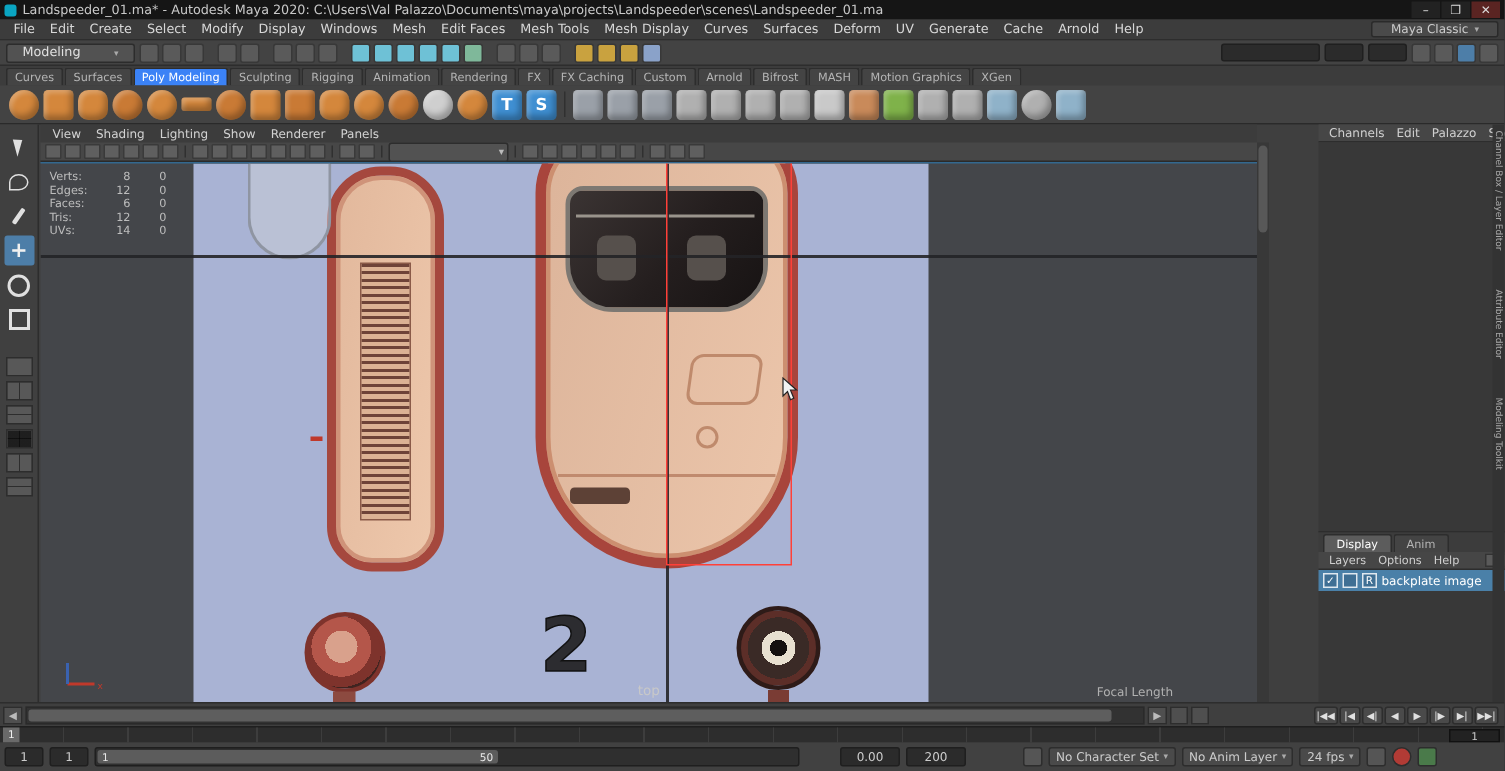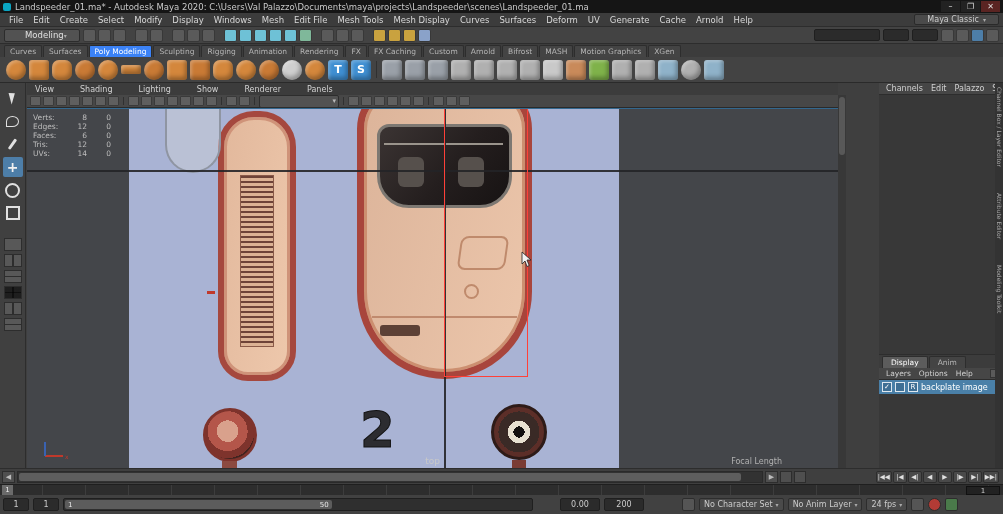--- a/index.html
+++ b/index.html
@@ -12,21 +12,21 @@
 .win-btns{display:flex;gap:1px;}
 .win-btn{width:19px;height:11px;display:flex;align-items:center;justify-content:center;font-size:8px;color:#ddd;background:#222;}
 .win-btn.close{background:#5a2422;}
 
 .menubar{position:absolute;left:0;top:13px;width:100%;height:14px;background:#3c3c3c;border-bottom:1px solid #2d2d2d;display:flex;align-items:center;padding:0 4px;}
 .menu-items{display:flex;align-items:center;height:100%;}
 .menu-item{padding:0 5px;font-size:8.5px;color:#d8d8d8;white-space:nowrap;}
 .workspace-dd{margin-left:auto;display:flex;align-items:center;gap:4px;background:#4a4a4a;border:1px solid #2a2a2a;border-radius:2px;height:11px;padding:0 12px;font-size:8px;color:#ccc;}
 
 .statusline{position:absolute;left:0;top:27px;width:100%;height:17px;background:#434343;border-bottom:1px solid #2d2d2d;display:flex;align-items:center;gap:3px;padding:0 4px;}
-.mode-dd{width:76px;height:13px;background:#525252;border:1px solid #2c2c2c;border-radius:2px;display:flex;align-items:center;justify-content:space-between;padding:0 20px;font-size:8.5px;color:#e0e0e0;flex:0 0 auto;}
+.mode-dd{width:86px;height:13px;background:#525252;border:1px solid #2c2c2c;border-radius:2px;display:flex;align-items:center;justify-content:space-between;padding:0 10px;font-size:8.5px;color:#e0e0e0;flex:0 0 auto;}
 .sl-icons{display:flex;align-items:center;gap:2px;}
 .sl-icon{width:13px;height:13px;background:#5a5a5a;border:1px solid #383838;border-radius:2px;}
 .sep{width:1px;height:70%;background:#303030;margin:0 2px;align-self:center;}
 .sl-field{width:66px;height:12px;background:#2b2b2b;border:1px solid #1f1f1f;border-radius:2px;margin-left:auto;}
 .sl-field.small{width:26px;margin-left:0;}
 
 .shelf-tabs{position:absolute;left:0;top:44px;width:100%;height:13px;background:#3c3c3c;display:flex;align-items:flex-end;gap:1px;padding:0 4px;}
 .shelf-tab{padding:1px 5px;font-size:7.5px;color:#b5b5b5;background:#444;border:1px solid #2d2d2d;border-bottom:none;border-radius:2px 2px 0 0;white-space:nowrap;}
 .shelf-tab.active{background:#3b82f6;color:#fff;}
 .shelf-icons{position:absolute;left:0;top:57px;width:100%;height:26px;background:#434343;border-bottom:1px solid #2a2a2a;display:flex;align-items:center;gap:3px;padding:0 6px;}
@@ -45,21 +45,21 @@
 .tool-move::before{content:"+";color:#f0f0f0;font-size:14px;font-weight:bold;line-height:1;}
 .tool-rotate::before{content:"";width:11px;height:11px;border:2px solid #e0e0e0;border-radius:50%;}
 .tool-scale::before{content:"";width:10px;height:10px;border:2px solid #e0e0e0;}
 .layouts{margin-top:12px;display:flex;flex-direction:column;gap:3px;align-items:center;}
 .layout-btn{width:18px;height:13px;background:#585858;border:1px solid #2d2d2d;}
 .layout-btn.v2{background:linear-gradient(90deg,#585858 46%,#2d2d2d 46% 54%,#585858 54%);}
 .layout-btn.h2{background:linear-gradient(180deg,#585858 46%,#2d2d2d 46% 54%,#585858 54%);}
 .layout-btn.q4{background:linear-gradient(90deg,#585858 46%,#2d2d2d 46% 54%,#585858 54%),linear-gradient(180deg,#585858 46%,#2d2d2d 46% 54%,#585858 54%);background-blend-mode:multiply;}
 
 .vp{position:absolute;left:27px;top:83px;width:811px;height:385px;}
-.vp-menus{height:12px;background:#3c3c3c;display:flex;align-items:center;gap:18px;padding:0 4px;}
+.vp-menus{height:12px;background:#3c3c3c;display:flex;align-items:center;gap:2px;padding:0 4px;}
 .vp-menu-item{font-size:8px;color:#d2d2d2;padding:0 4px;white-space:nowrap;}
 .vp-iconbar{height:13px;background:#474747;border-bottom:1px solid #2a2a2a;display:flex;align-items:center;gap:2px;padding:0 3px;}
 .vp-icon{width:11px;height:10px;background:#5f5f5f;border:1px solid #3a3a3a;border-radius:1px;flex:0 0 auto;}
 .vp-icon.dd{width:80px;background:#525252;display:flex;align-items:center;justify-content:flex-end;padding:0 2px;color:#bbb;font-size:7px;}
 .vp-canvas{position:relative;width:100%;height:360px;background:#44464a;overflow:hidden;border-top:1px solid #33688f;}
 .image-plane{position:absolute;left:102px;top:0;width:490px;height:360px;background:#a9b3d4;}
 .axis-h{position:absolute;left:0;top:61px;width:100%;height:2px;background:#232327;opacity:.9;}
 .axis-v{position:absolute;left:417px;top:0;width:2px;height:100%;background:#232327;opacity:.9;}
 
 .speeder-left{position:absolute;left:191px;top:2px;width:78px;height:270px;background:linear-gradient(100deg,#e2b89c,#eec8ac);border:6px solid #a5483e;border-radius:36px 36px 30px 30px;box-shadow:inset 0 0 0 3px #cf9379;}
@@ -154,21 +154,21 @@
   <div class="menubar">
     <div class="menu-items">
         <div class="menu-item">File</div>
         <div class="menu-item">Edit</div>
         <div class="menu-item">Create</div>
         <div class="menu-item">Select</div>
         <div class="menu-item">Modify</div>
         <div class="menu-item">Display</div>
         <div class="menu-item">Windows</div>
         <div class="menu-item">Mesh</div>
-        <div class="menu-item">Edit File</div>
+        <div class="menu-item">Edit Faces</div>
         <div class="menu-item">Mesh Tools</div>
         <div class="menu-item">Mesh Display</div>
         <div class="menu-item">Curves</div>
         <div class="menu-item">Surfaces</div>
         <div class="menu-item">Deform</div>
         <div class="menu-item">UV</div>
         <div class="menu-item">Generate</div>
         <div class="menu-item">Cache</div>
         <div class="menu-item">Arnold</div>
         <div class="menu-item">Help</div>

